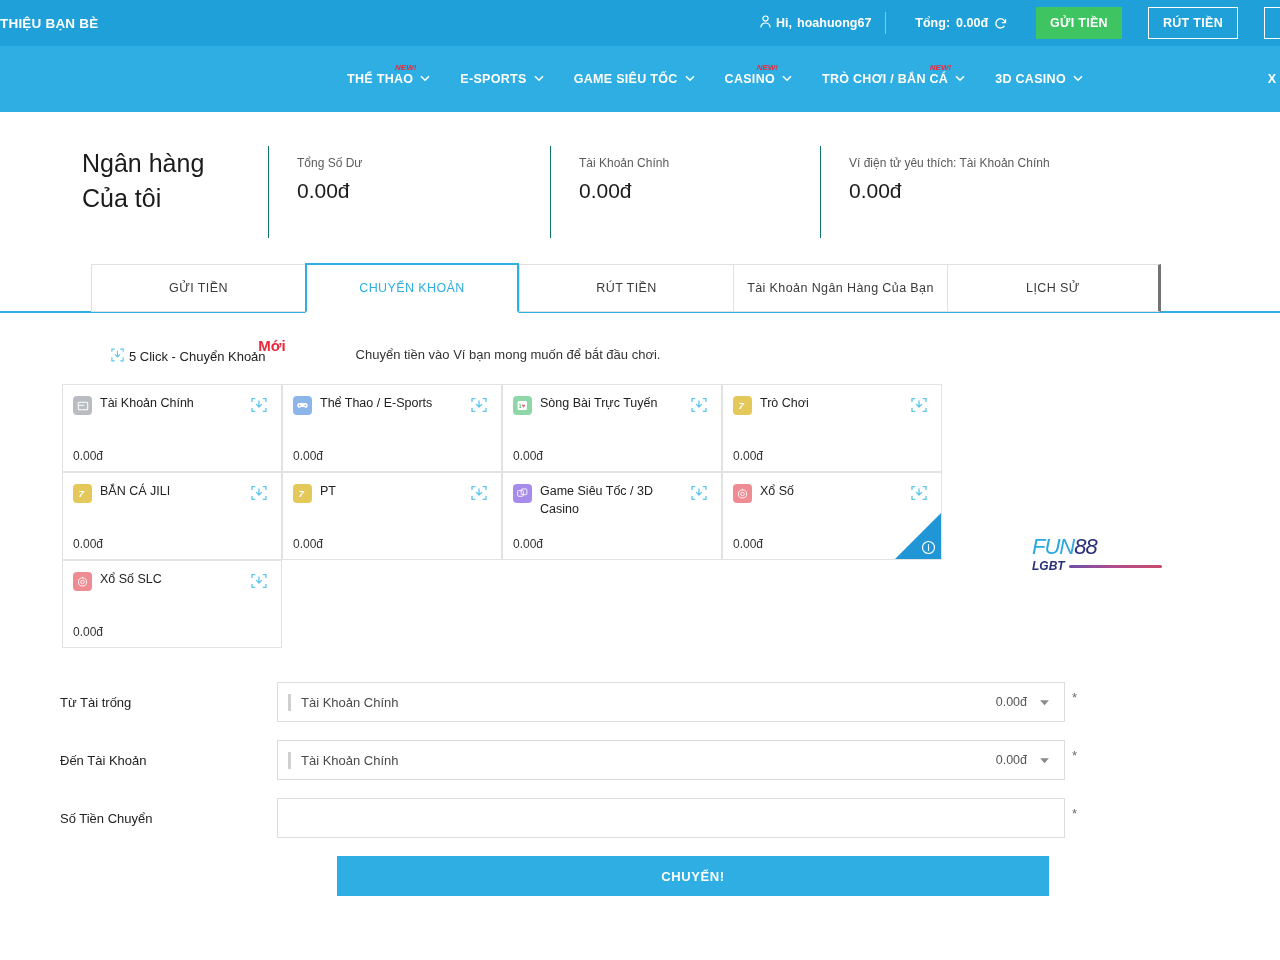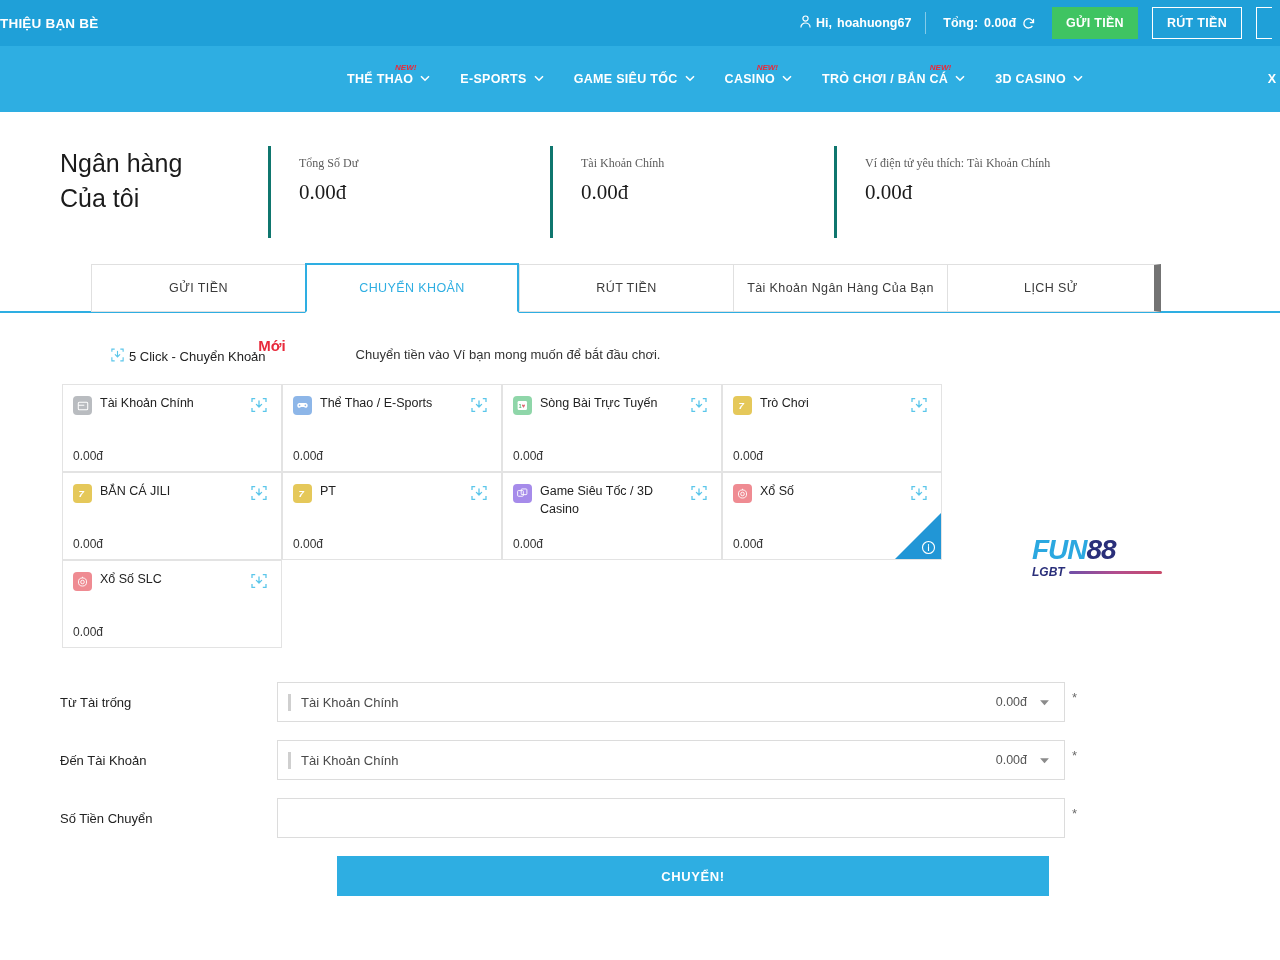--- a/index.html
+++ b/index.html
@@ -25,22 +25,22 @@
     font-size: 13.5px;
     font-weight: bold;
     letter-spacing: .2px;
     padding-left: 0px;
     white-space: nowrap;
   }
   .topbar-right {
     display: flex;
     align-items: center;
     height: 100%;
-    gap: 4px;
-    padding-right: 8px;
+    gap: 16px;
+    padding-right: 0px;
   }
   .user-chip {
     display: flex; align-items: center; gap: 5px;
     color: #fff; font-size: 12.5px; font-weight: bold;
     padding: 0 14px 0 0;
     border-right: 1px solid rgba(255,255,255,.45);
     height: 22px;
   }
   .user-chip .uname { font-weight: bold; }
   .balance-chip {
@@ -117,35 +117,34 @@
   
   .page { background: #fff; }
 
   .summary {
     display: flex;
     align-items: flex-start;
     padding: 34px 0 26px 0;
   }
   .summary-title {
     width: 268px;
-    padding-left: 60px;
+    padding-left: 82px;
     font-size: 25px;
     line-height: 1.38;
     color: #1b1b1b;
     font-weight: normal;
   }
   .sum-cell {
     padding: 10px 0 0 28px;
-    border-left: 3px solid #0f766e;
+    border-left: 1px solid #0f766e;
     min-height: 92px;
-    font-family: Liberation Serif, serif;
   }
   .sum-cell.c1 { width: 282px; margin-left: 0; }
   .sum-cell.c2 { width: 270px; }
-  .sum-cell.c3 { width: 300px; margin-left: 14px; }
+  .sum-cell.c3 { width: 300px; }
   .sum-label { font-size: 12px; color: #5b5b5b; margin-bottom: 9px; white-space: nowrap;}
   .sum-value { font-size: 21px; color: #1b1b1b; }
 
   
   .tabs-wrap { position: relative; }
   .tabs-baseline {
     position: absolute;
     left: 0; right: 0; bottom: 0;
     height: 2px; background: #2eaee2;
   }
@@ -160,21 +159,21 @@
     display: flex; align-items: center; justify-content: center;
     font-size: 12.5px;
     color: #3a3a3a;
     letter-spacing: .4px;
     background: #fff;
     border: 1px solid #e0e0e0;
     border-right: none;
     cursor: pointer;
     white-space: nowrap;
   }
-  .tab:last-child { border-right: 7px solid #737373; }
+  .tab:last-child { border-right: 3px solid #737373; }
   .tab.w1 { width: 214px; }
   .tab.w2 { width: 214px; }
   .tab.w3 { width: 214px; }
   .tab.w4 { width: 214px; }
   .tab.w5 { width: 214px; }
   .tab.active {
     color: #2eaee2;
     border: 2px solid #2eaee2;
     border-bottom: 2px solid #fff;
     height: 50px;
@@ -269,22 +268,22 @@
 
   
   .brand {
     position: absolute;
     left: 1032px;
     top: 536px;
     width: 130px;
     user-select: none;
   }
   .brand-main {
-    font-size: 28px;
-    font-weight: bold;
+    font-size: 22px;
+    font-weight: normal;
     font-style: italic;
     letter-spacing: -1px;
     line-height: 1;
   }
   .brand-fun { color: #2ba8e0; }
   .brand-88 { color: #2a2f7a; }
   .brand-sub {
     display: flex; align-items: center; gap: 4px;
     margin-top: 1px;
   }

